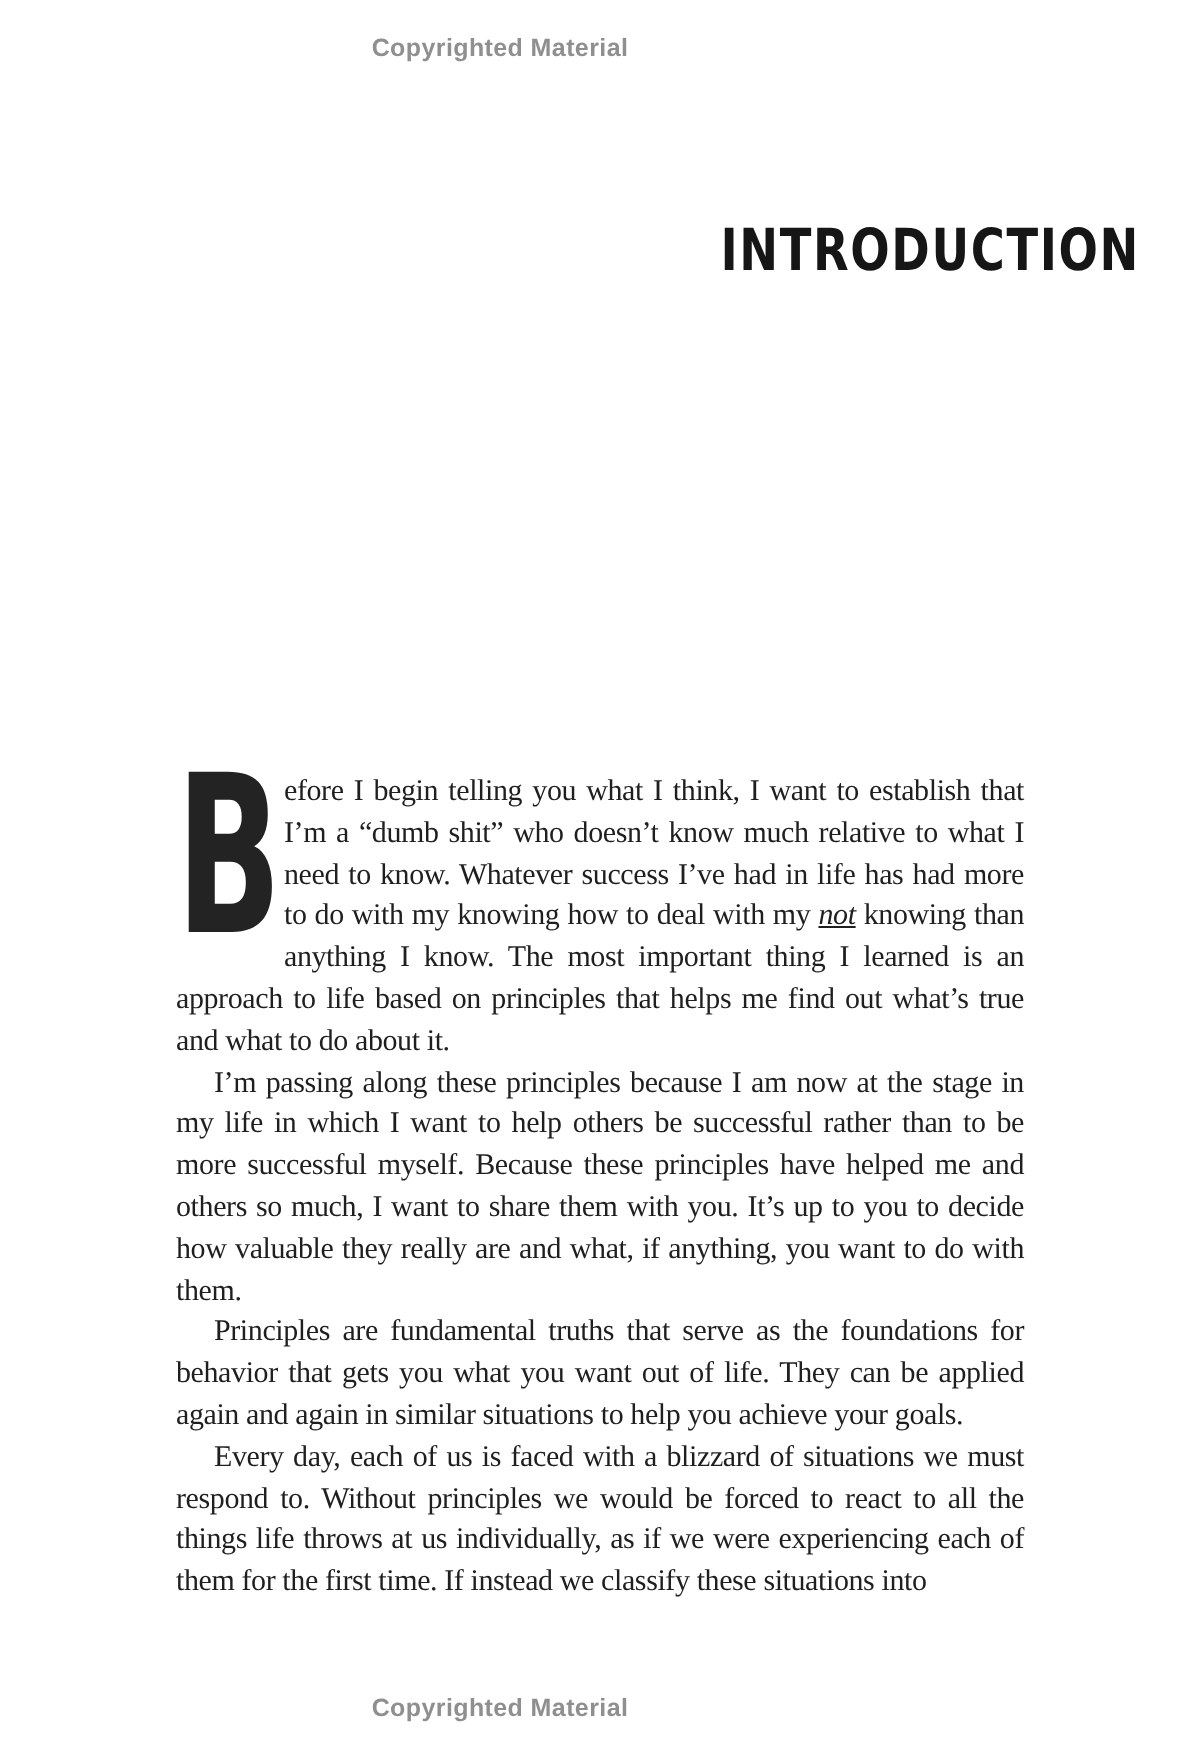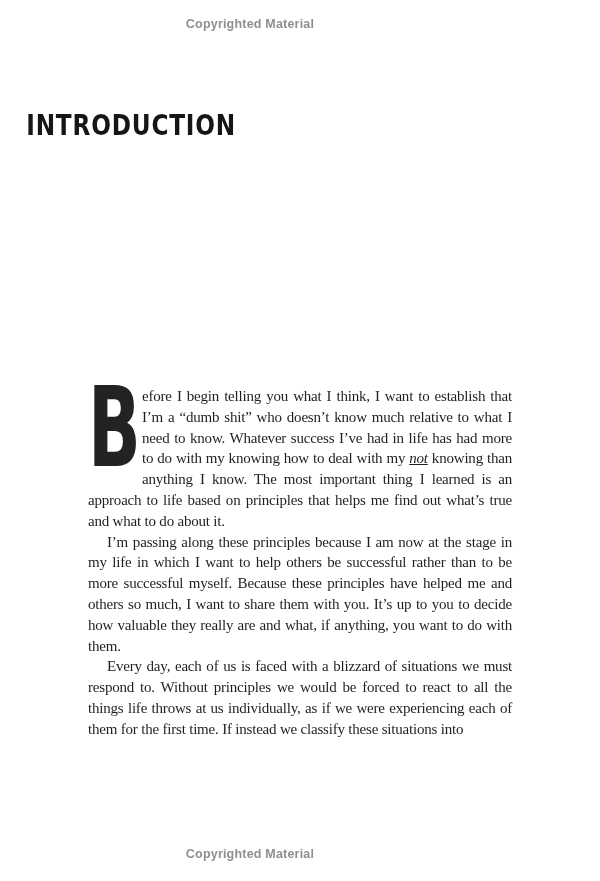--- a/index.html
+++ b/index.html
@@ -28,21 +28,21 @@
     color: #8f8f8f;
   }
   .notice-top { top: 17px; }
   .notice-bottom { top: 847px; }
 
   .title-wrap {
     position: absolute;
     top: 109px;
     left: 0;
     width: 596px;
-    text-align: left;
+    text-align: right;
   }
   .chapter-title {
     display: inline-block;
     font-family: "DejaVu Sans", "Liberation Sans", sans-serif;
     font-weight: 700;
     font-size: 29px;
     line-height: 1.15;
     letter-spacing: 1px;
     color: #161616;
     white-space: nowrap;
@@ -89,18 +89,19 @@
 
   <div class="title-wrap">
     <span class="chapter-title">INTRODUCTION</span>
   </div>
 
   <div class="body-text">
     <p>
       <span class="dropcap">B</span><span>efore I begin telling you what I think, I want to establish that I’m a “dumb shit” who doesn’t know much relative to what I need to know. Whatever success I’ve had in life has had more to do with my knowing how to deal with my </span><span class="it">not</span><span> knowing than anything I know. The most important thing I learned is an approach to life based on principles that helps me find out what’s true and what to do about it.</span>
     </p>
     <p>I’m passing along these principles because I am now at the stage in my life in which I want to help others be successful rather than to be more successful myself. Because these principles have helped me and others so much, I want to share them with you. It’s up to you to decide how valuable they really are and what, if anything, you want to do with them.</p>
+    <p>Principles are fundamental truths that serve as the foundations for behavior that gets you what you want out of life. They can be applied again and again in similar situations to help you achieve your goals.</p>
     <p>Every day, each of us is faced with a blizzard of situations we must respond to. Without principles we would be forced to react to all the things life throws at us individually, as if we were experiencing each of them for the first time. If instead we classify these situations into</p>
   </div>
 
   <div class="notice notice-bottom">Copyrighted Material</div>
 
 </div>
 
 </body></html>

